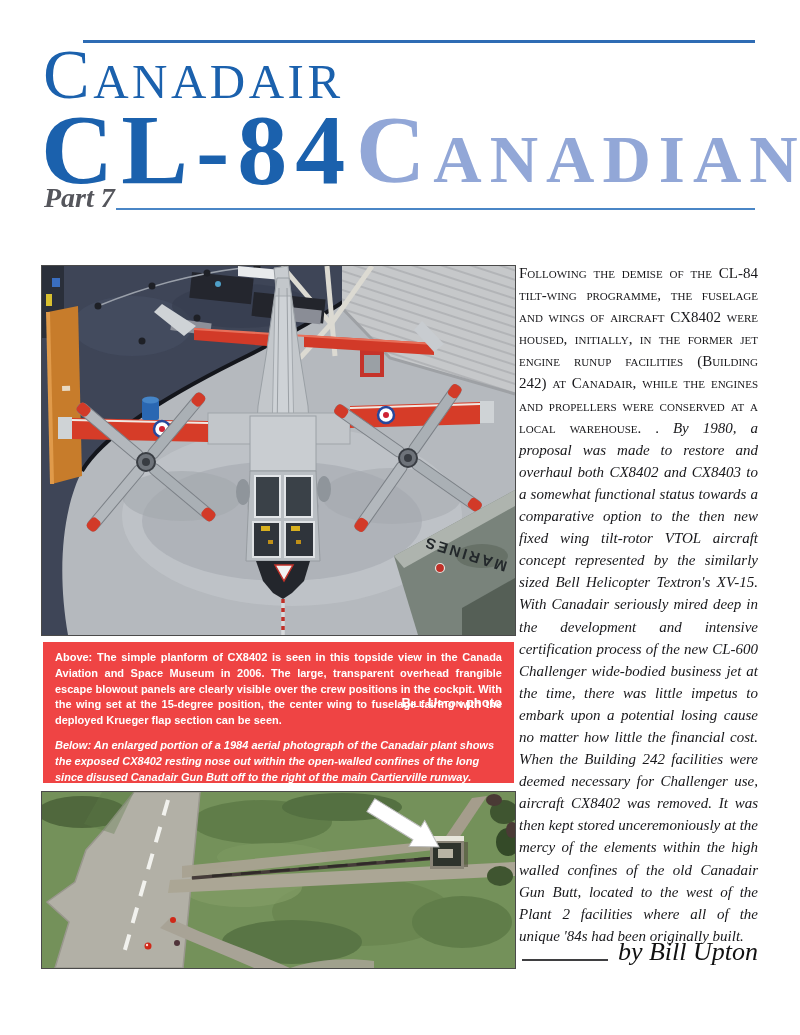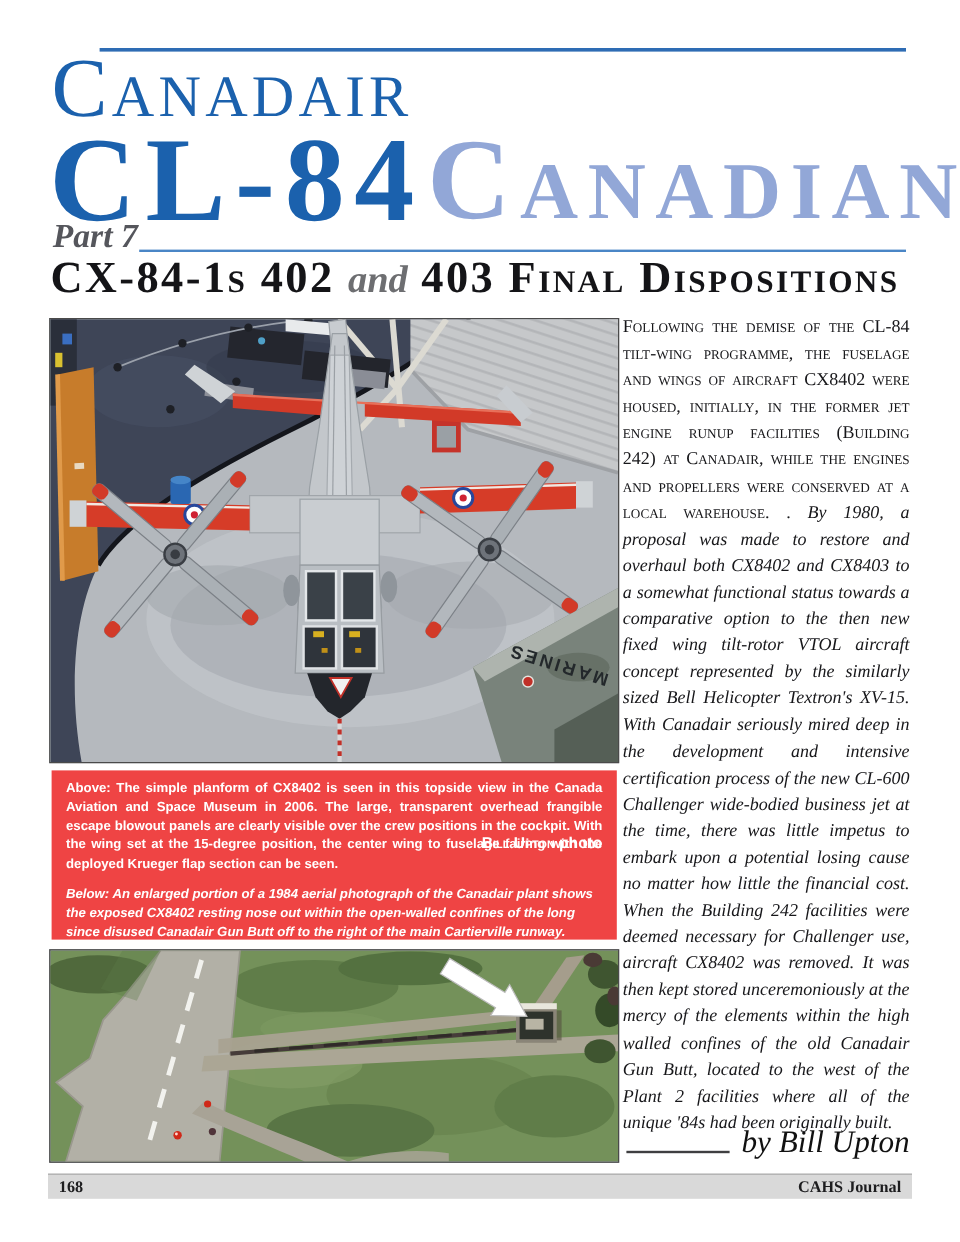--- a/index.html
+++ b/index.html
@@ -64,21 +64,20 @@
 <div class="page">
 
   <div class="top-rule"></div>
 
   <div class="t-canadair">Canadair</div>
   <div class="t-cl84">CL-84</div>
   <div class="t-odyssey">Canadian</div>
   <div class="t-part7">Part 7</div>
   <div class="part-rule"></div>
 
-  <div class="t-subtitle"><span class="sc">CX-84-1s 402</span><span> </span><span class="conj">and</span><span> </span><span class="sc">403 Final Dispositions</span></div>
 
   <figure class="photo photo1" style="margin:0">
     <svg width="473" height="369" viewBox="0 0 473 369">
       <defs>
         <pattern id="wallhatch" width="9" height="9" patternTransform="rotate(18)" patternUnits="userSpaceOnUse">
           <rect width="9" height="9" fill="#c6c8ca"></rect>
           <line x1="0" y1="2" x2="9" y2="2" stroke="#b2b4b7" stroke-width="2"></line>
         </pattern>
       </defs>
 
@@ -326,18 +325,14 @@
     </svg>
   </figure>
 
   <div class="body-col"><span class="sc">Following the demise of the CL-84 tilt-wing programme, the fuselage and wings of aircraft CX8402 were housed, initially, in the former jet engine runup facilities (Building 242) at Canadair, while the engines and propellers were conserved at a local warehouse. . </span><span class="ital">By 1980, a proposal was made to restore and overhaul both CX8402 and CX8403 to a somewhat functional status towards a comparative option to the then new fixed wing tilt-rotor VTOL aircraft concept represented by the similarly sized Bell Helicopter Textron's XV-15. With Canadair seriously mired deep in the development and intensive certification process of the new CL-600 Challenger wide-bodied business jet at the time, there was little impetus to embark upon a potential losing cause no matter how little the financial cost. When the Building 242 facilities were deemed necessary for Challenger use, aircraft CX8402 was removed. It was then kept stored unceremoniously at the mercy of the elements within the high walled confines of the old Canadair Gun Butt, located to the west of the Plant 2 facilities where all of the unique '84s had been originally built.</span></div>
 
   <div class="byline">
     <span class="byline-rule"></span>
     <span class="byline-text">by Bill Upton</span>
   </div>
 
-  <div class="footer">
-    <span>168</span>
-    <span>CAHS Journal</span>
-  </div>
 
 </div>
 
 </body></html>

